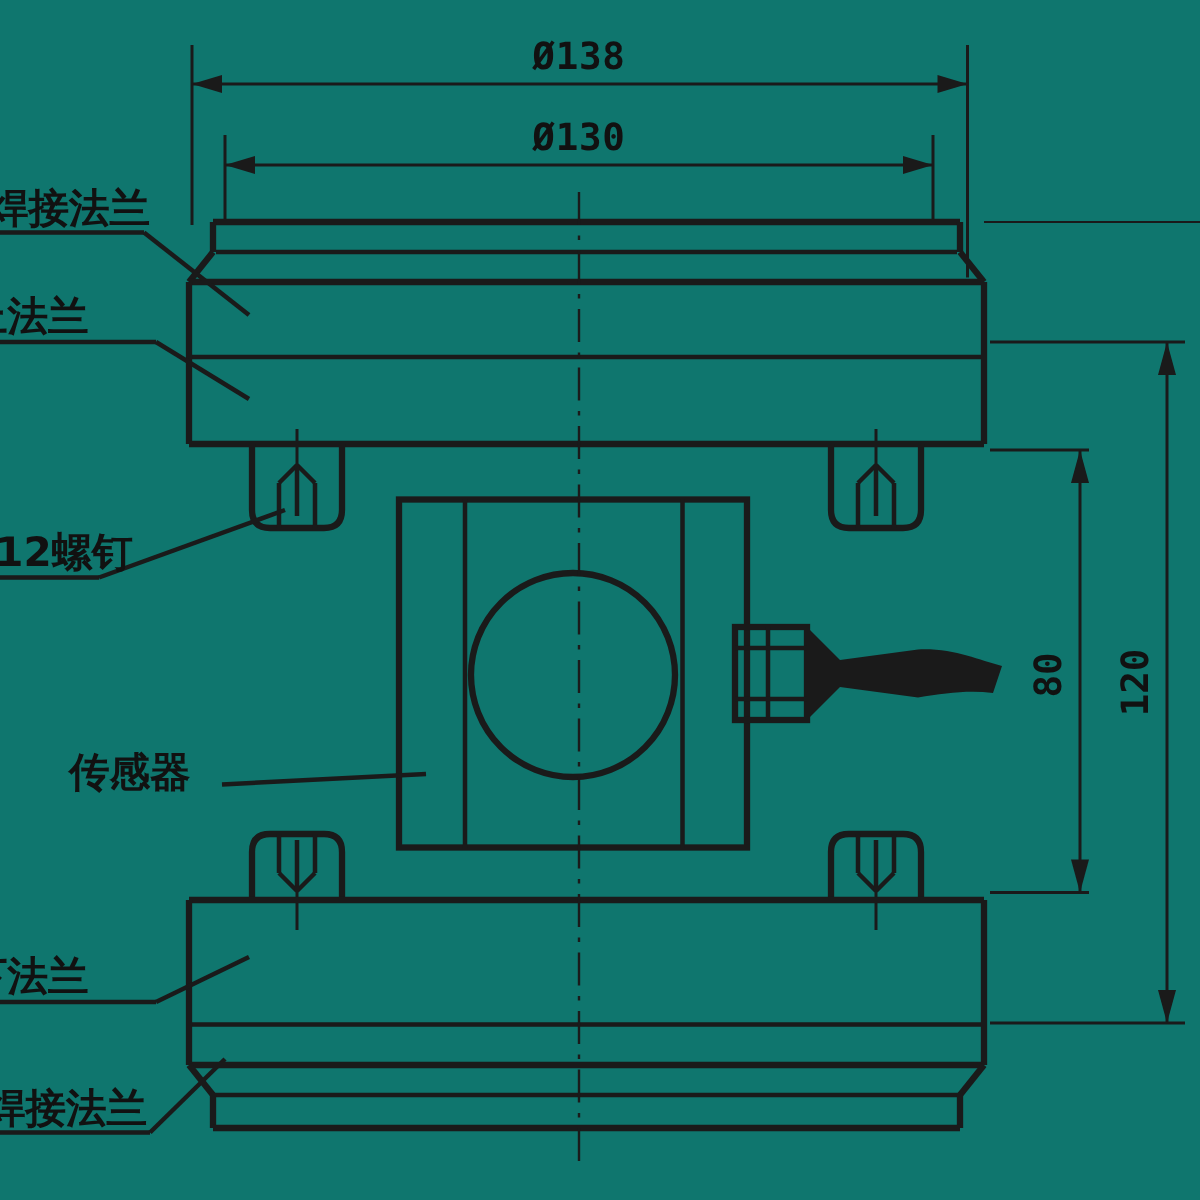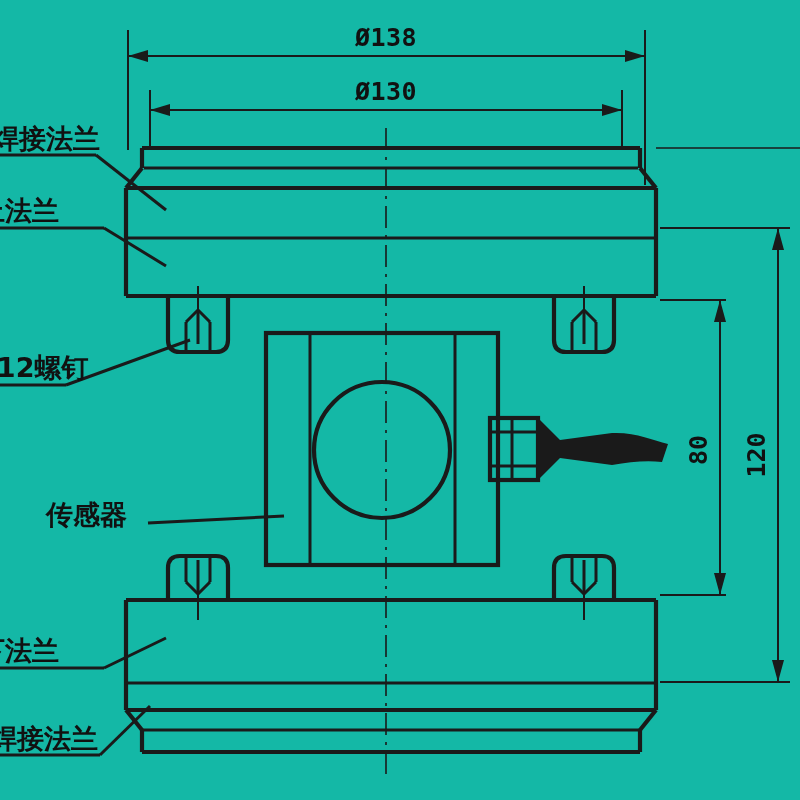--- a/index.html
+++ b/index.html
@@ -8,21 +8,21 @@
     padding: 0;
     background: #ffffff;
   }
   body {
     font-family: "DejaVu Sans", "Liberation Sans", sans-serif;
   }
   #sheet {
     position: relative;
     width: 800px;
     height: 800px;
-    background: #14b8a6;
+    background: #0f766e;
     overflow: hidden;
     text-align: center;
   }
   #sheet svg {
     display: block;
   }
   .ln {
     stroke: #1a1a1a;
     fill: none;
     stroke-linecap: butt;

